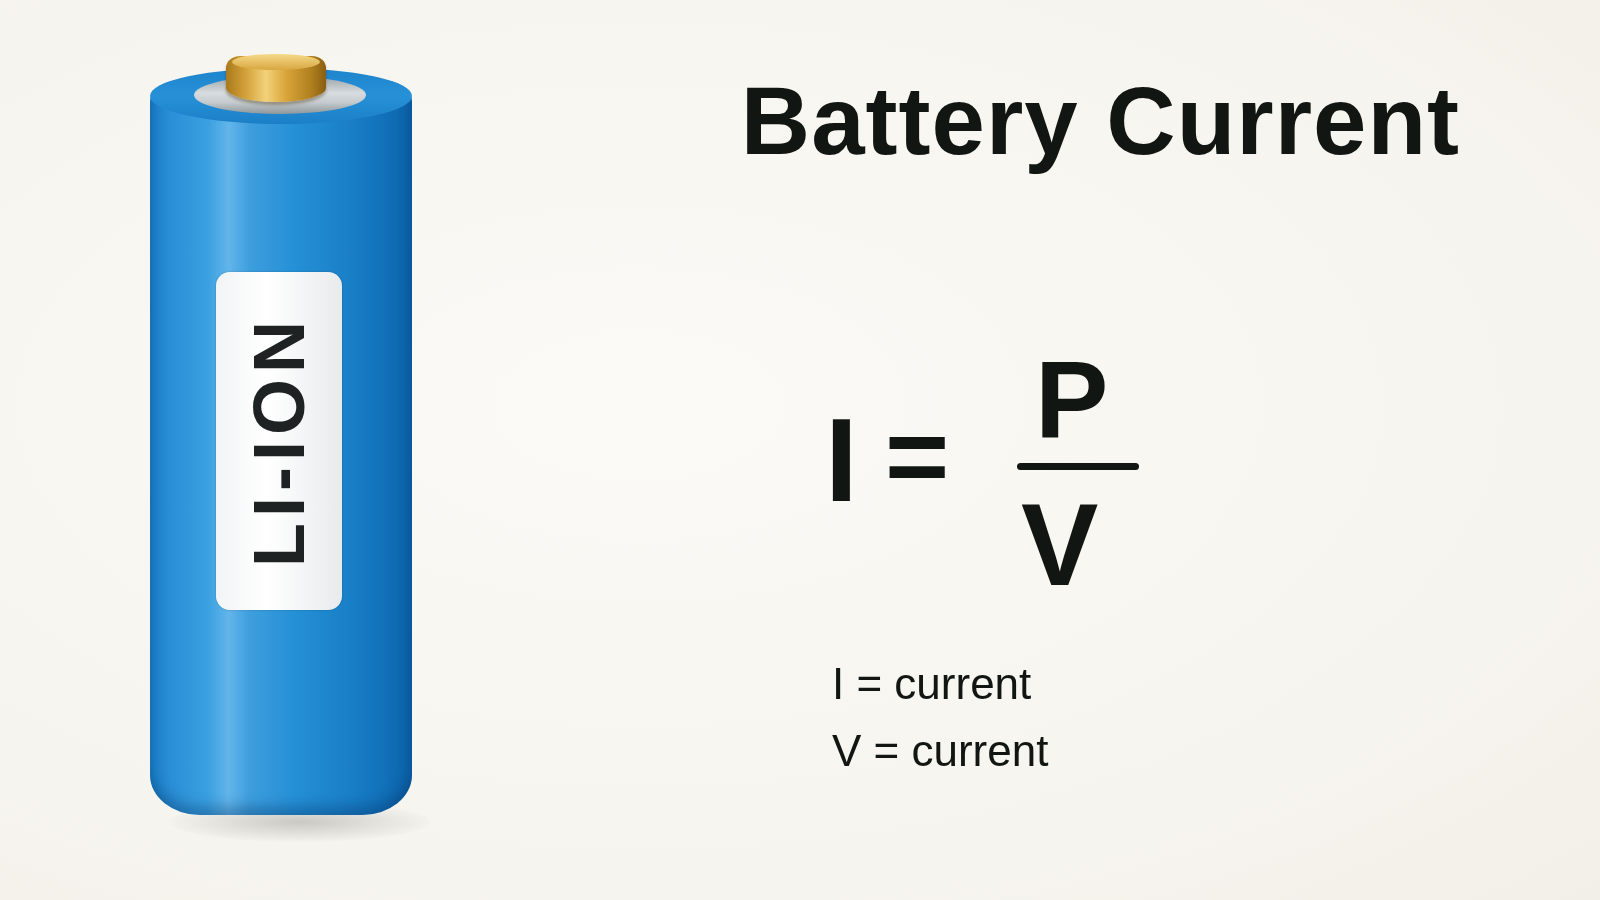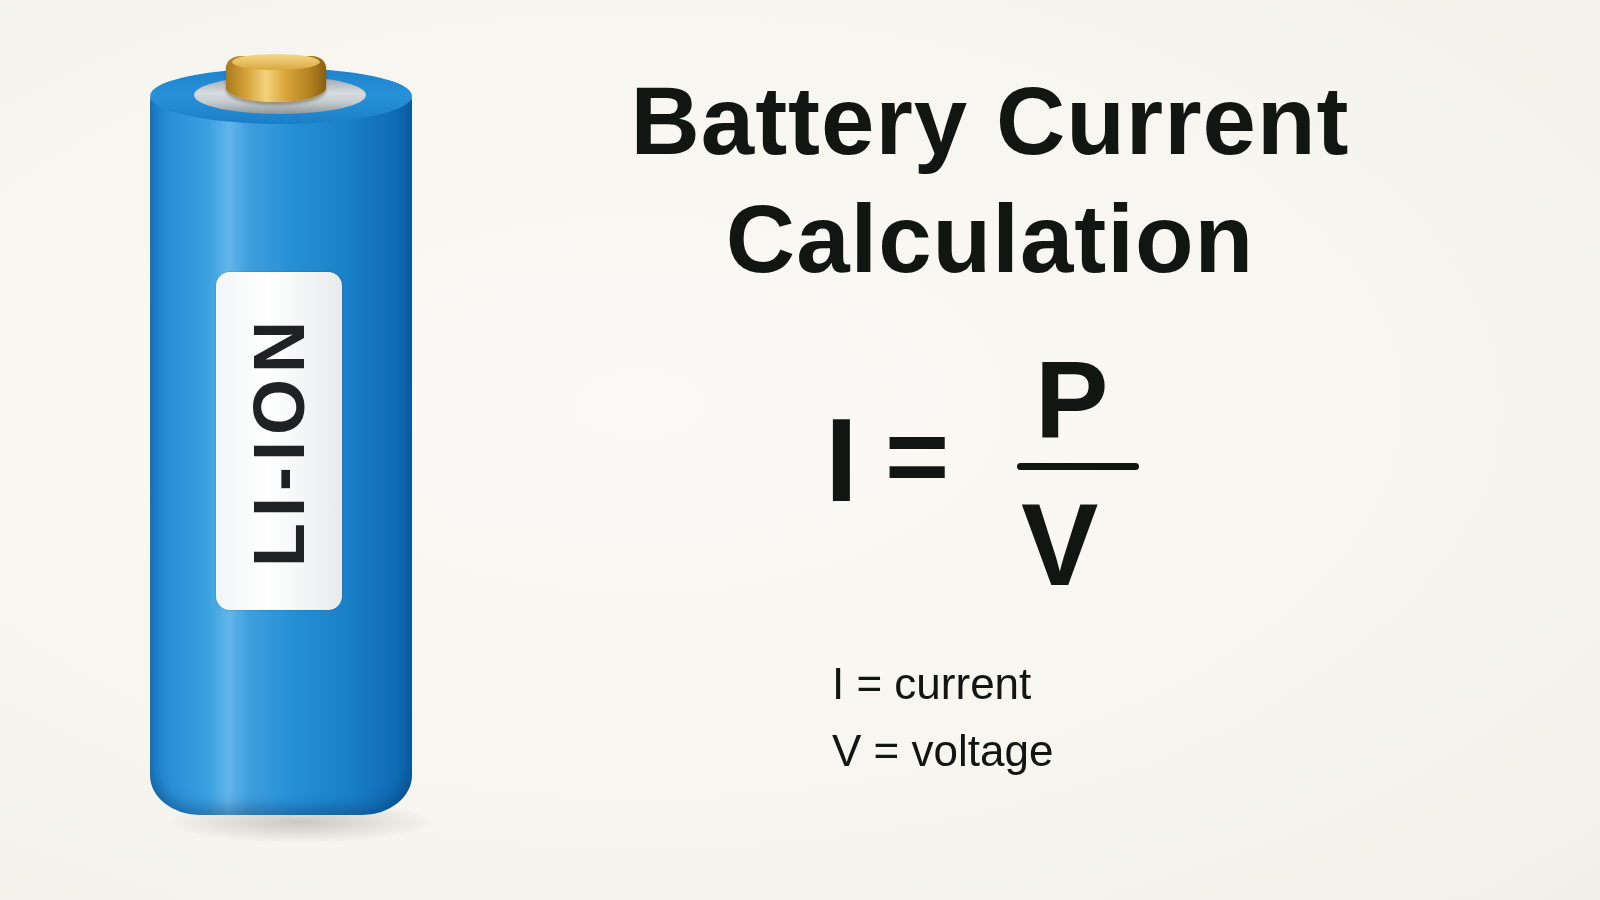--- a/index.html
+++ b/index.html
@@ -115,21 +115,21 @@
     color: #1e2223;
     white-space: nowrap;
   }
 
   
   .title {
     position: absolute;
     left: 520px;
     top: 62px;
     width: 940px;
-    text-align: center;
+    text-align: right;
     font-weight: 700;
     font-size: 96px;
     line-height: 118px;
     letter-spacing: 1px;
     color: #121612;
   }
 
   
   .formula {
     position: absolute;
@@ -208,29 +208,28 @@
     <div class="battery-rim"></div>
     <div class="battery-top-plate"></div>
     <div class="battery-terminal"></div>
     <div class="battery-label">
       <span class="battery-label-text">LI-ION</span>
     </div>
   </div>
 
   <div class="title">
     <div>Battery Current</div>
-    <div>Calculation</div>
   </div>
 
   <div class="formula">
     <span class="formula-lhs">I</span>
     <span class="formula-equals">=</span>
     <span class="formula-numerator">P</span>
     <div class="formula-bar"></div>
     <span class="formula-denominator">V</span>
   </div>
 
   <div class="legend">
     <div class="legend-line">I = current</div>
-    <div class="legend-line">V = voltage</div>
+    <div class="legend-line">V = current</div>
   </div>
 
 </div>
 
 </body></html>

